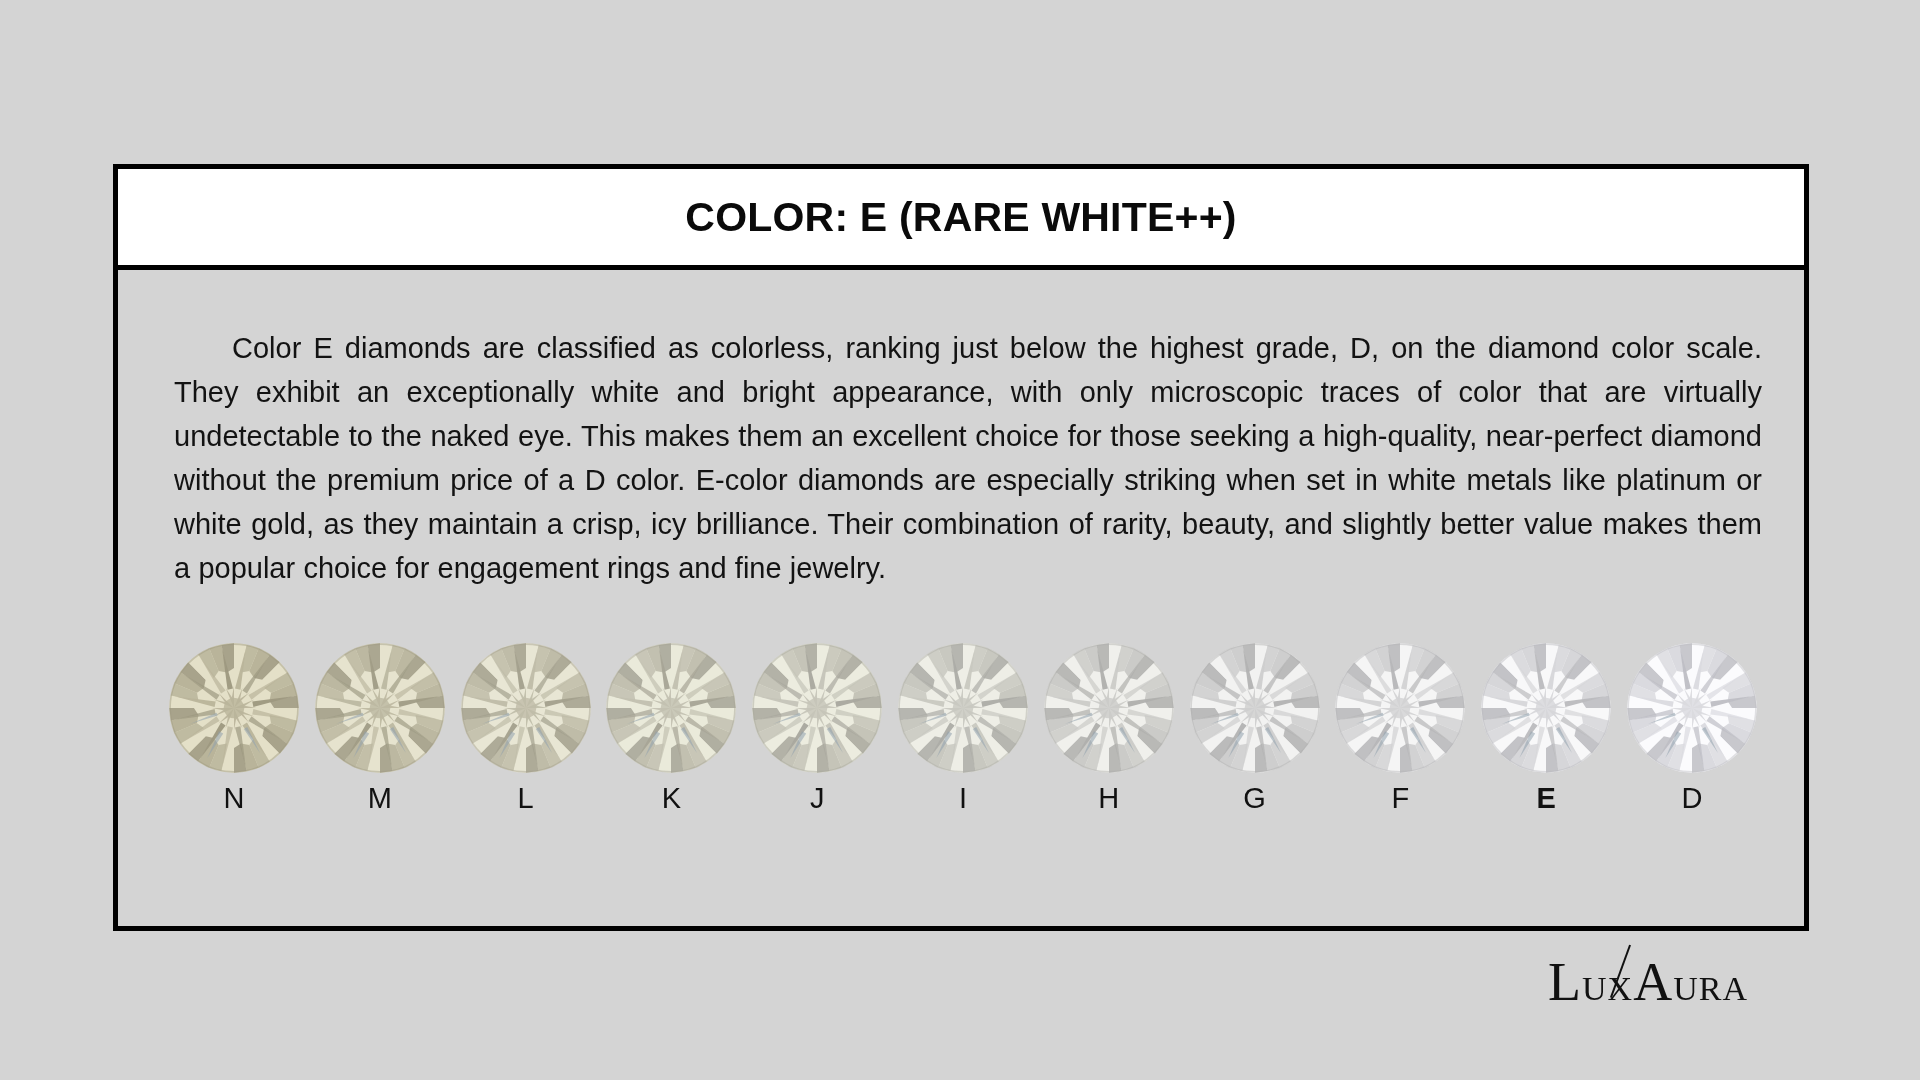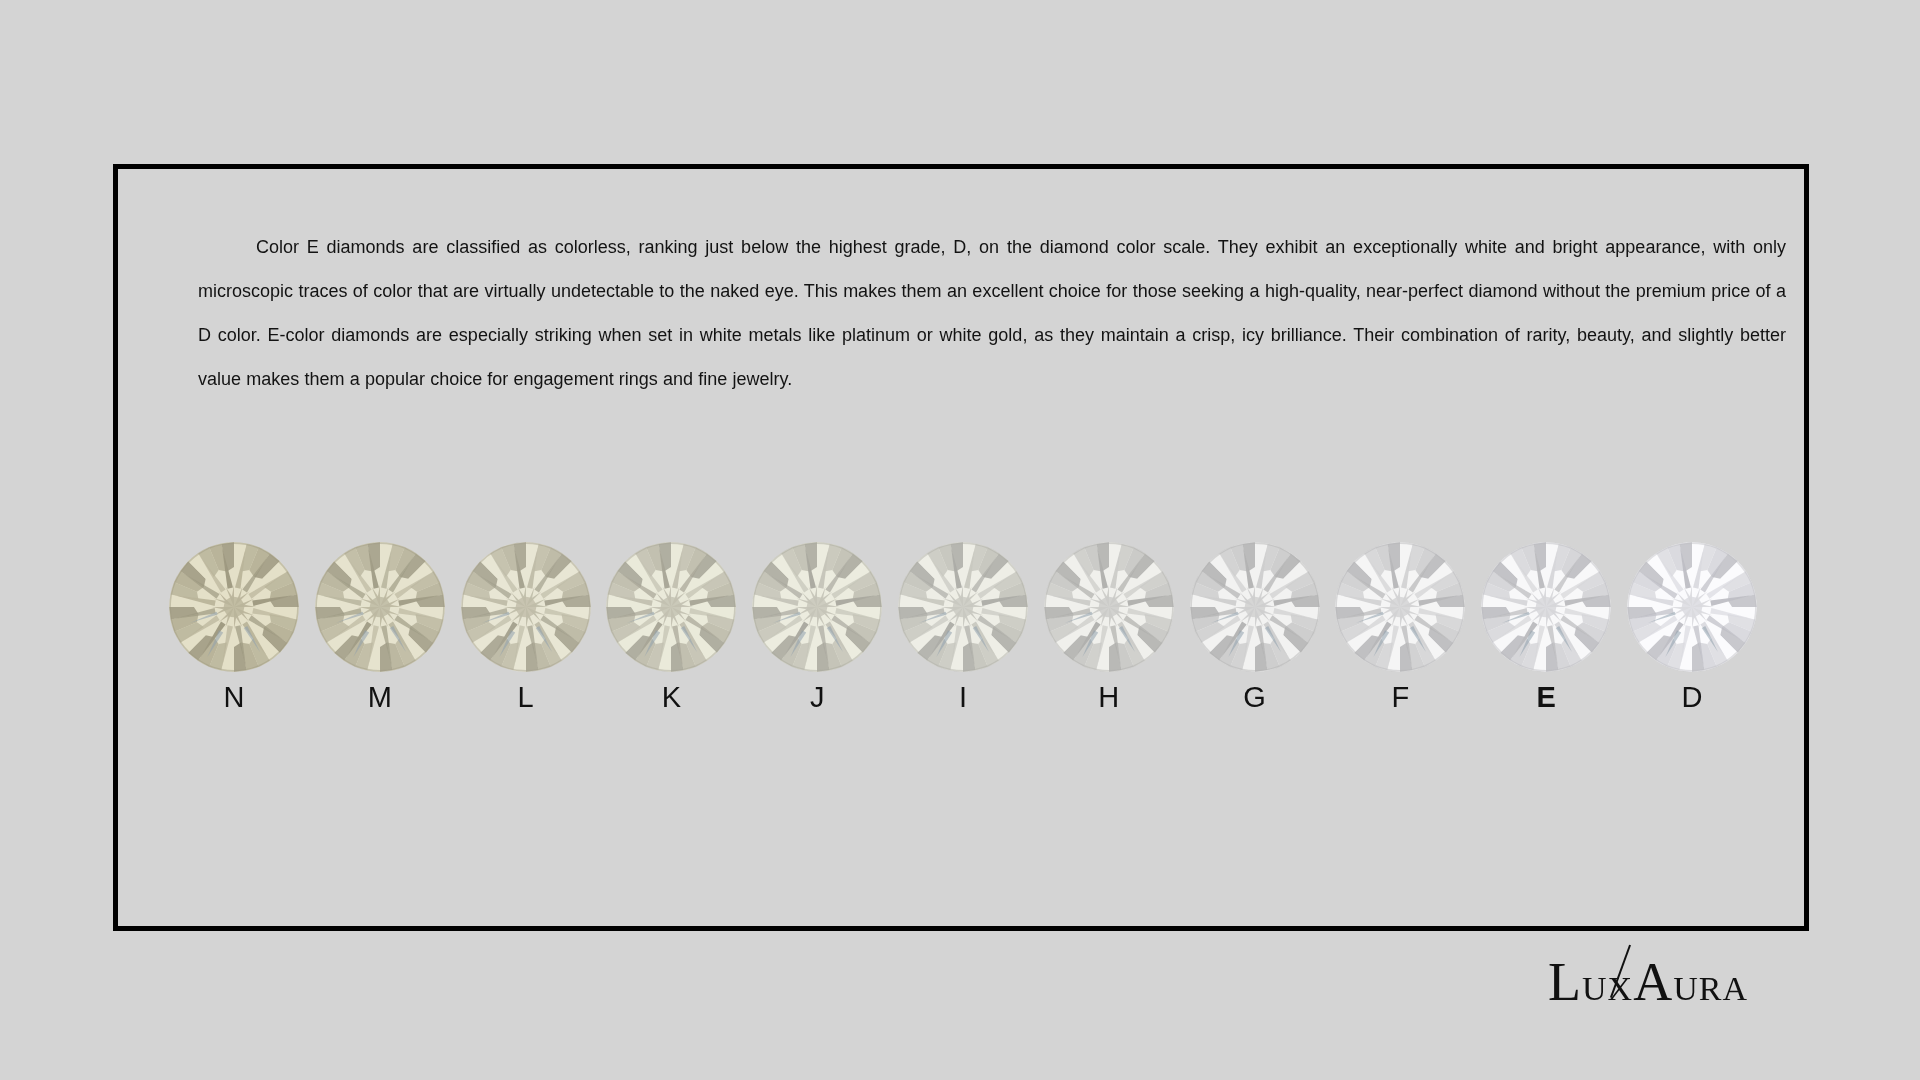--- a/index.html
+++ b/index.html
@@ -45,27 +45,26 @@
     flex: 1 1 auto;
     position: relative;
     padding: 0;
   }
 
   
   .description {
     position: absolute;
     left: 56px; top: 56px;
     width: 1588px;
-    font-size: 18px;
+    font-size: 29px;
     line-height: 44px;
     color: #131313;
     text-align: justify;
     text-indent: 58px;
     word-spacing: 0.2px;
-    margin-left: 24px;
   }
 
   
   .scale {
     position: absolute;
     left: 50px;
     right: 46px;
     top: 372px;
     display: flex;
     justify-content: space-between;
@@ -117,20 +116,23 @@
     transform-origin: top center;
   }
 </style>
 </head>
 <body>
 
 <div id="stage">
 
   <div class="card">
 
+    <div class="card-header">
+      <div class="card-title">COLOR: E (RARE WHITE++)</div>
+    </div>
 
     <div class="card-body">
 
       <p class="description">Color E diamonds are classified as colorless, ranking just below the highest grade, D, on the diamond color scale. They exhibit an exceptionally white and bright appearance, with only microscopic traces of color that are virtually undetectable to the naked eye. This makes them an excellent choice for those seeking a high-quality, near-perfect diamond without the premium price of a D color. E-color diamonds are especially striking when set in white metals like platinum or white gold, as they maintain a crisp, icy brilliance. Their combination of rarity, beauty, and slightly better value makes them a popular choice for engagement rings and fine jewelry.</p>
 
       <div class="scale" id="scale">
           <div class="scale-item">
             <div class="gem">
               <svg viewBox="0 0 100 100">
                 <circle cx="50" cy="50" r="49" fill="#e4e0c8"></circle>

